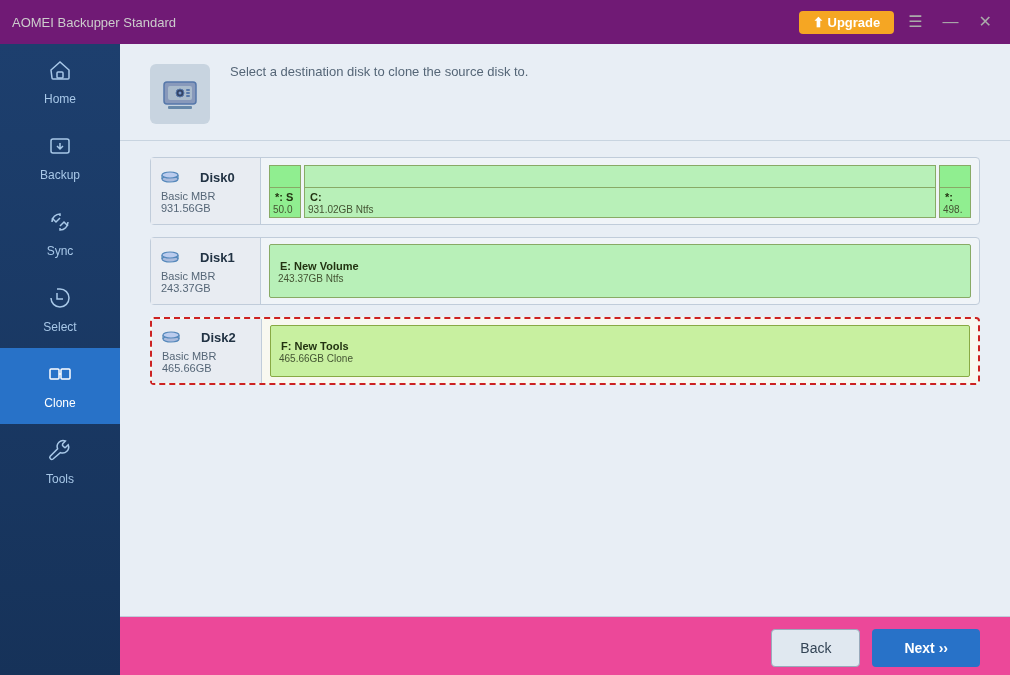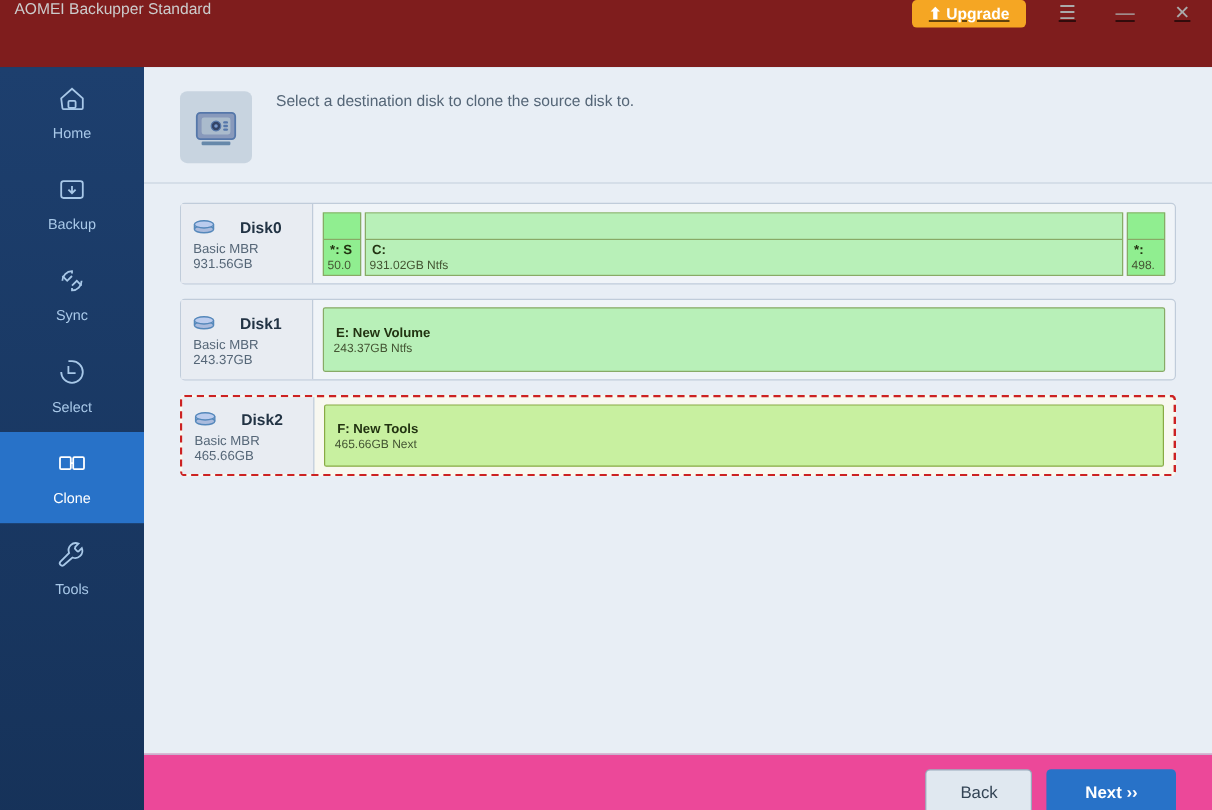--- a/index.html
+++ b/index.html
@@ -6,37 +6,36 @@
     body {
       width: 1010px;
       height: 675px;
       font-family: 'Segoe UI', Arial, sans-serif;
       overflow: hidden;
       background: #1a3a5c;
     }
 
     
     .titlebar {
-      height: 56px;
-      background: #7f1d1d;
-      display: flex;
-      align-items: flex-start;
+      height: 44px;
+      background: #701a75;
+      display: flex;
+      align-items: center;
       padding: 0 12px;
       user-select: none;
     }
     .titlebar-title {
       color: #ccc;
       font-size: 13px;
       flex: 1;
     }
     .titlebar-controls {
       display: flex;
-      gap: 21px;
-      align-items: center;
-      text-decoration: underline;
+      gap: 8px;
+      align-items: center;
     }
     .upgrade-btn {
       background: #f5a623;
       color: white;
       border: none;
       border-radius: 4px;
       padding: 4px 14px;
       font-size: 13px;
       cursor: pointer;
       display: flex;
@@ -465,21 +464,21 @@
               </svg>
             </span>
             <span class="disk-name">Disk2</span>
           </div>
           <span class="disk-type">Basic MBR</span>
           <span class="disk-size">465.66GB</span>
         </div>
         <div class="disk-partitions">
           <div class="disk2-partition">
             <div class="partition-label">F: New Tools</div>
-            <div class="partition-sublabel">465.66GB Next</div>
+            <div class="partition-sublabel">465.66GB Clone</div>
           </div>
         </div>
       </div>
 
     </div>
 
     <div class="content-footer">
       <button class="btn-back">Back</button>
       <button class="btn-next">Next ››</button>
     </div>

